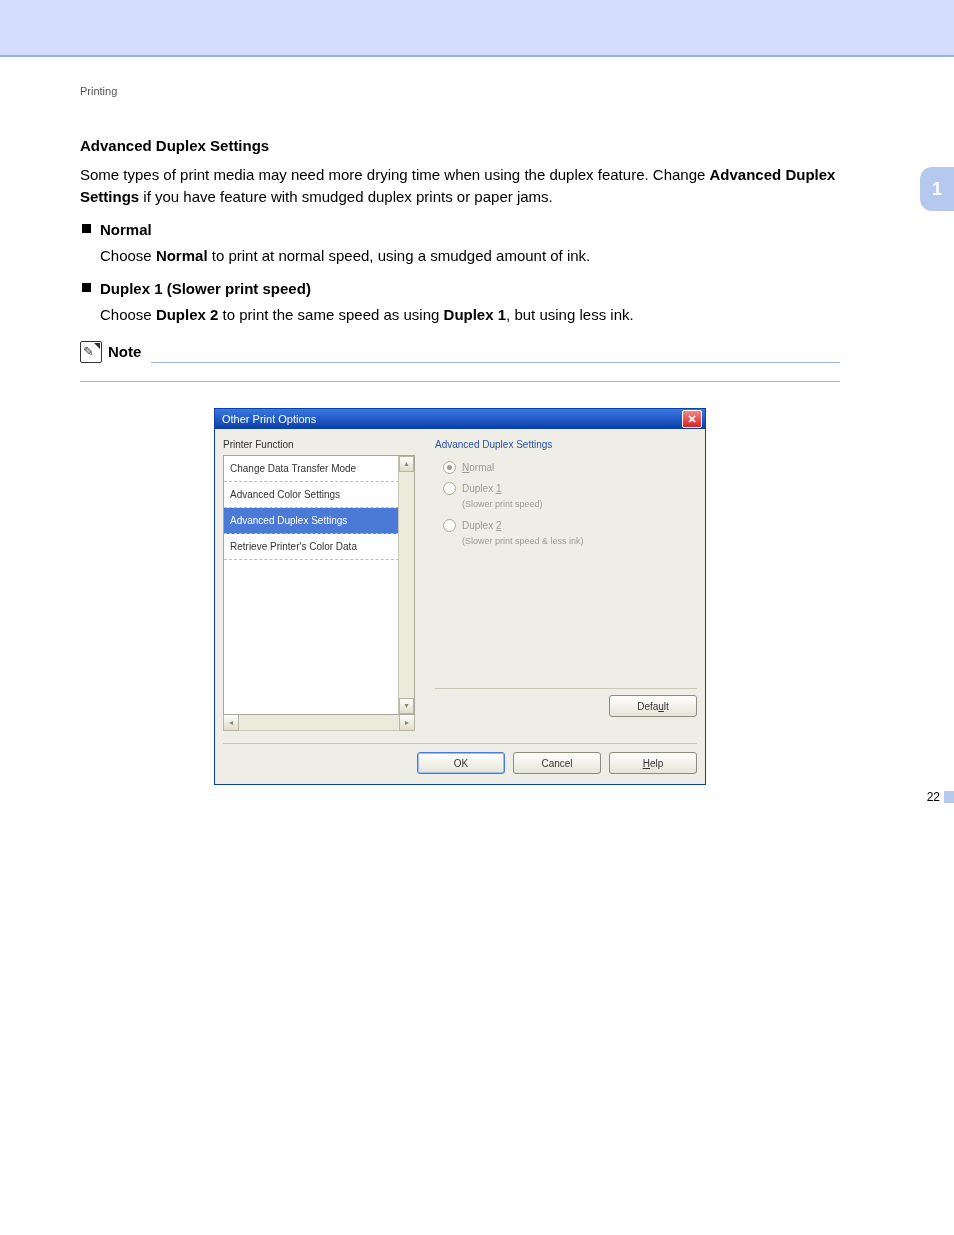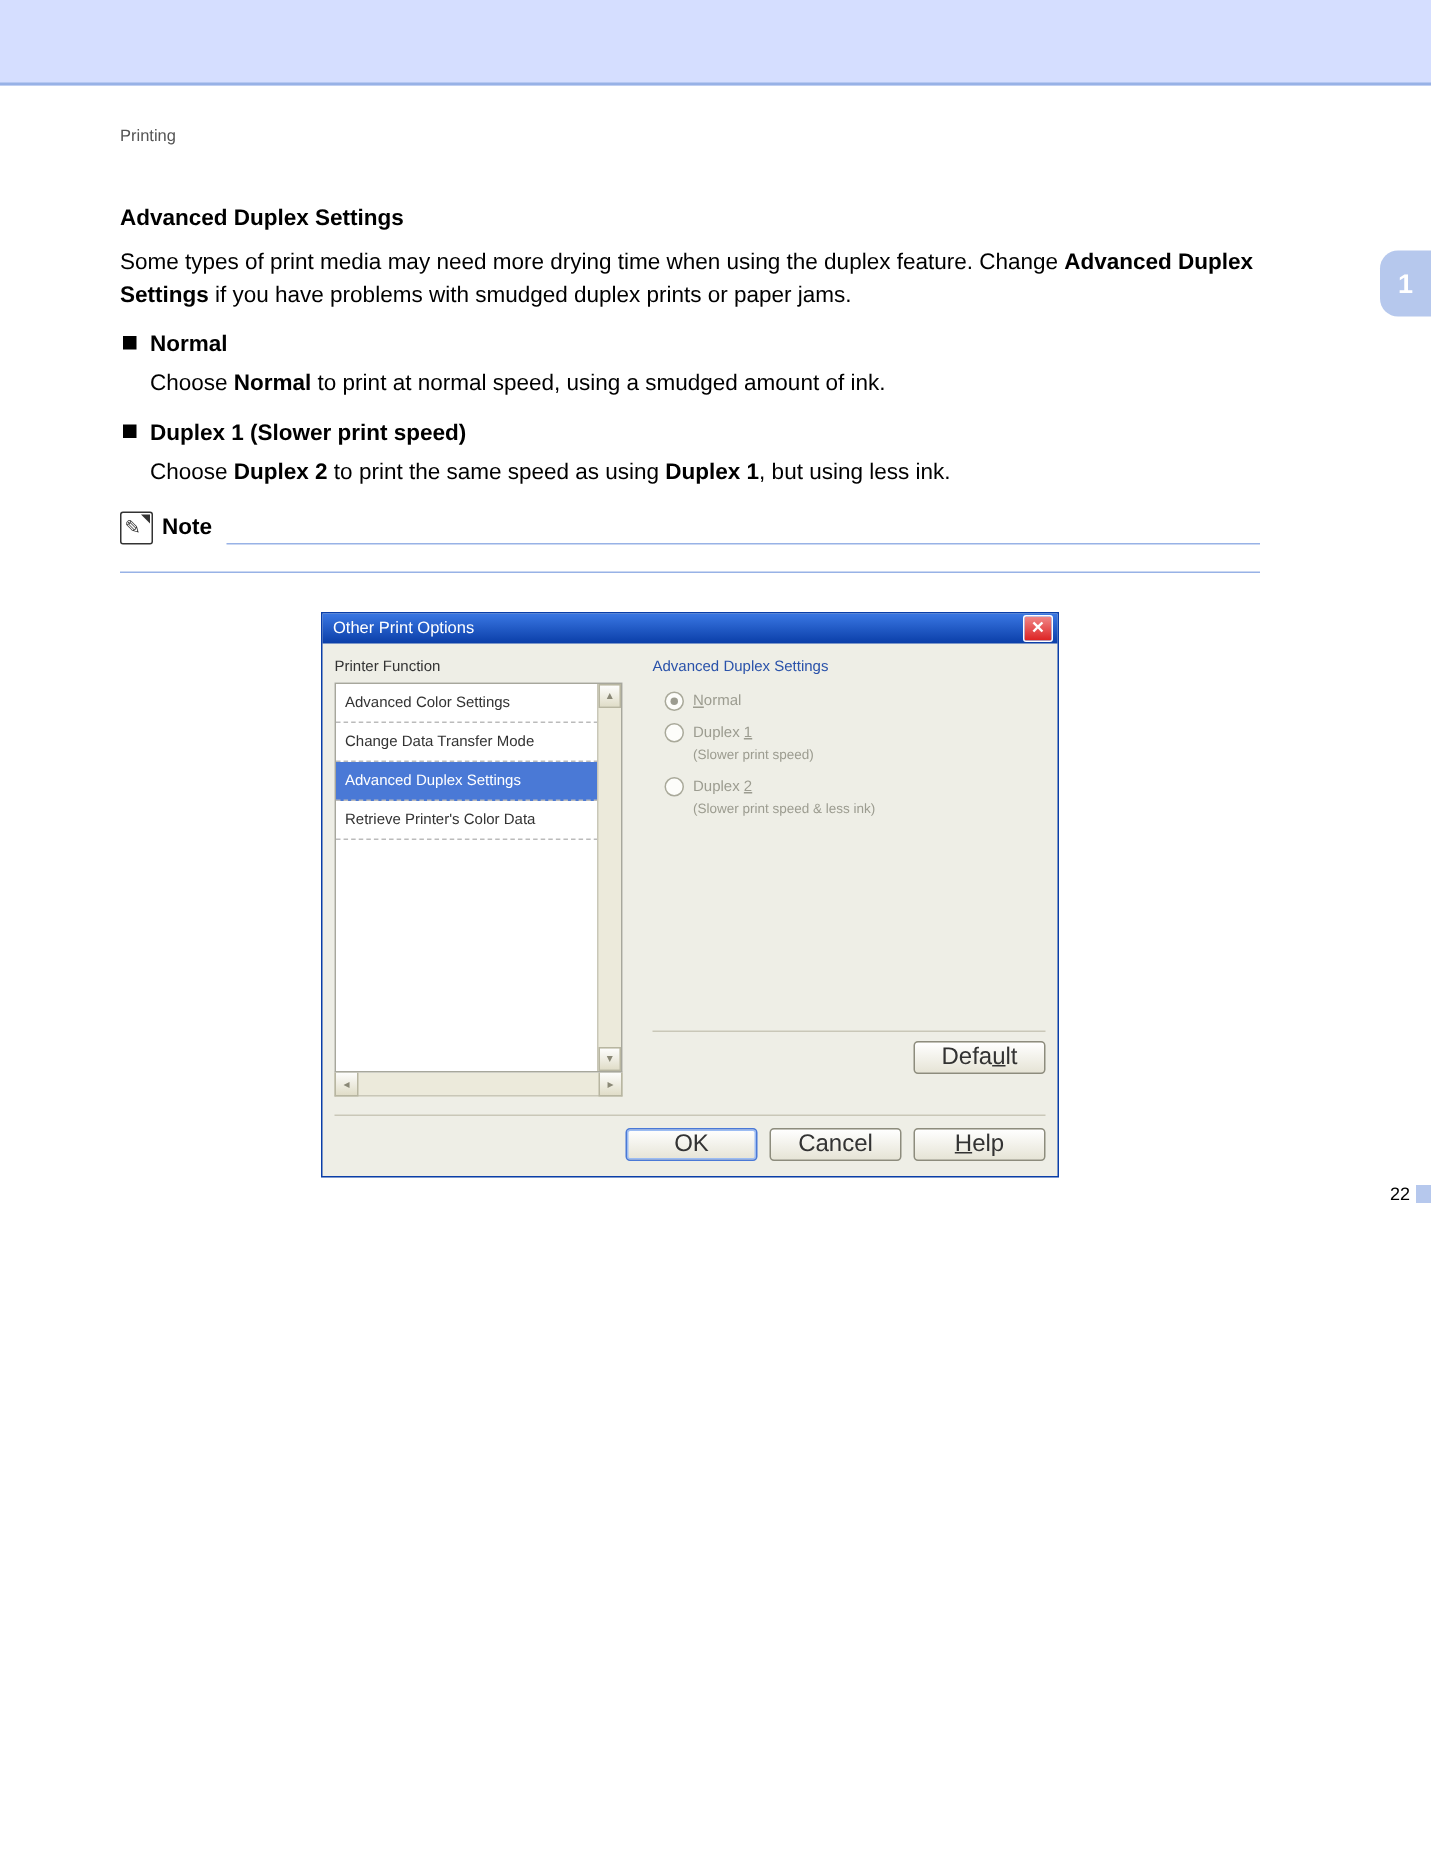--- a/index.html
+++ b/index.html
@@ -43,39 +43,39 @@
   .rightcol{flex:1;padding-top:0}
   .grouptitle{color:#2a52aa;margin-bottom:8px}
   .radios{padding-left:8px;color:#9c9c90}
   .radio-row{display:flex;align-items:flex-start;margin-bottom:6px;gap:6px}
   .radio{width:11px;height:11px;border:1px solid #a9a99a;border-radius:50%;background:#fdfdfa;margin-top:1px;flex:none;display:flex;align-items:center;justify-content:center}
   .radio.checked::after{content:"";width:5px;height:5px;border-radius:50%;background:#9c9c90}
   .radio-lab u{text-decoration:underline}
   .radio-sub{font-size:9px}
   .rightline{height:1px;background:#c9c7b8;margin-top:140px}
   .defaultwrap{display:flex;justify-content:flex-end;margin-top:6px}
-  .wbtn{min-width:70px;height:20px;background:linear-gradient(#fff,#e6e4d6);border:1px solid #8d8c7d;border-radius:3px;font-size:16px;display:flex;align-items:center;justify-content:center;padding:0 8px}
+  .wbtn{min-width:70px;height:20px;background:linear-gradient(#fff,#e6e4d6);border:1px solid #8d8c7d;border-radius:3px;font-size:10px;display:flex;align-items:center;justify-content:center;padding:0 8px}
   .dlgline{height:1px;background:#c9c7b8;margin:8px}
   .dlgfoot{display:flex;justify-content:flex-end;gap:8px;padding:0 8px 10px 8px}
   .wbtn.ok{border:1px solid #4a79d6;box-shadow:0 0 0 1px #9cbcf2 inset}
 </style>
 </head>
 <body>
 
 <div class="topbar"></div>
 
 <div class="page">
   <div class="breadcrumb">Printing</div>
 
   <div class="side-tab">1</div>
 
   <div class="content">
     <div class="h">Advanced Duplex Settings</div>
     <div>
-      <span>Some types of print media may need more drying time when using the duplex feature. Change </span><b>Advanced Duplex Settings</b><span> if you have problems with smudged duplex prints or paper jams.</span>
+      <span>Some types of print media may need more drying time when using the duplex feature. Change </span><b>Advanced Duplex Settings</b><span> if you have feature with smudged duplex prints or paper jams.</span>
     </div>
 
     <div style="height:10px"></div>
 
     <div class="bullet">Normal</div>
     <div class="indent">
       <span>Choose </span><b>Normal</b><span> to print at normal speed, using a smudged amount of ink.</span>
     </div>
 
     <div class="bullet">Duplex 1 (Slower print speed)</div>
@@ -93,22 +93,22 @@
 
     <div class="dialog">
       <div class="titlebar">
         <span class="titlebar-text">Other Print Options</span>
         <span class="closebtn">✕</span>
       </div>
       <div class="dlgbody">
         <div class="leftcol">
           <div class="leftlabel">Printer Function</div>
           <div class="funclist">
+            <div class="funcitem">Change Data Transfer Mode</div>
             <div class="funcitem">Advanced Color Settings</div>
-            <div class="funcitem">Change Data Transfer Mode</div>
             <div class="funcitem sel">Advanced Duplex Settings</div>
             <div class="funcitem">Retrieve Printer's Color Data</div>
             <div class="vscroll">
               <div class="vsbtn">▴</div>
               <div style="flex:1"></div>
               <div class="vsbtn" style="position:absolute;bottom:0;left:0;right:0">▾</div>
             </div>
           </div>
           <div class="hscroll">
             <div class="hsbtn">◂</div>

